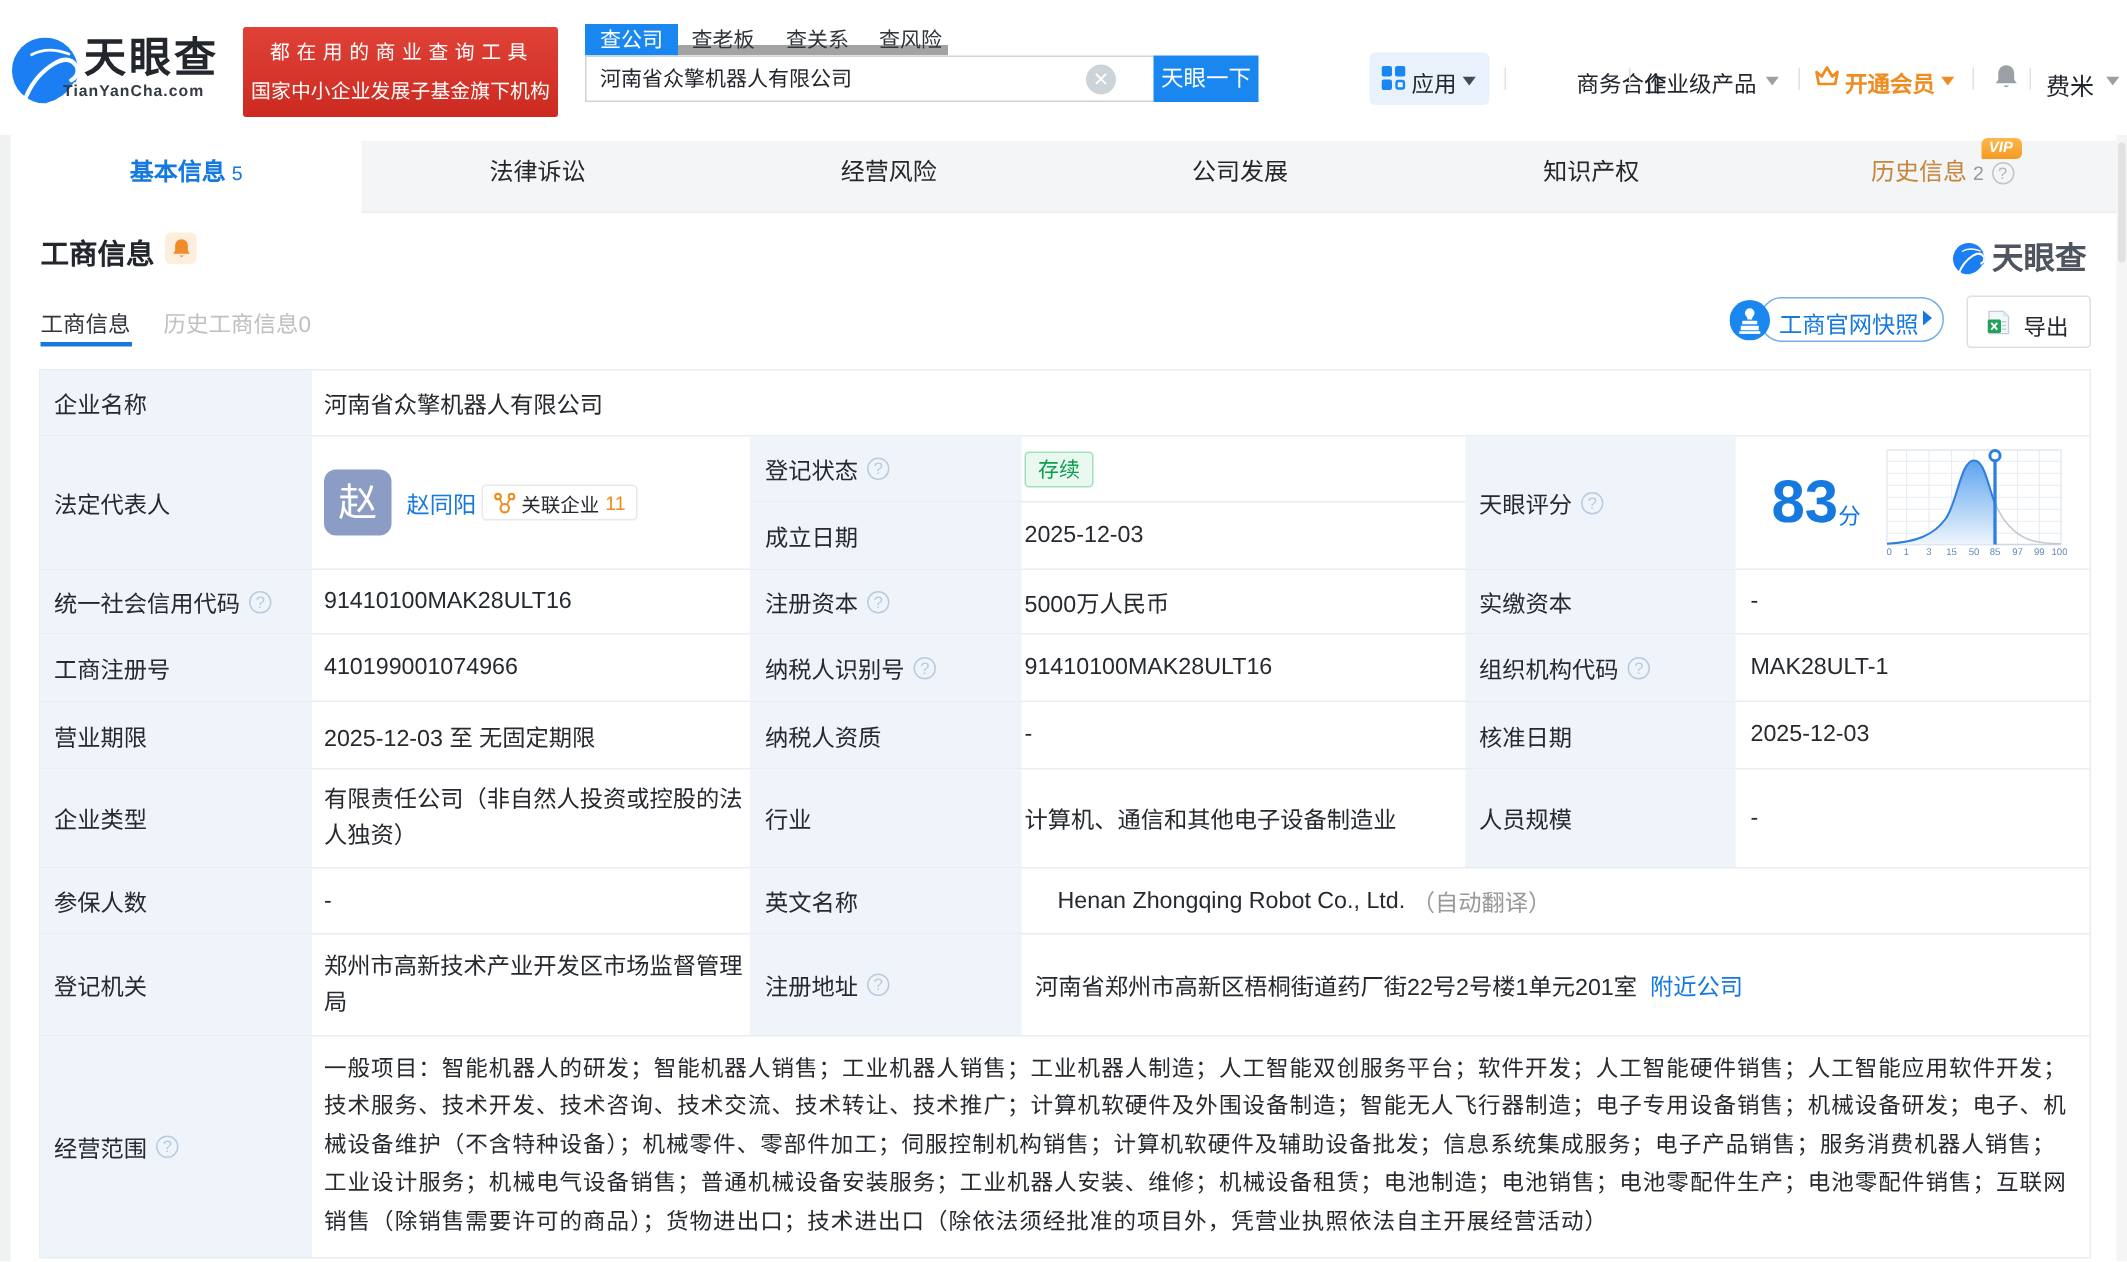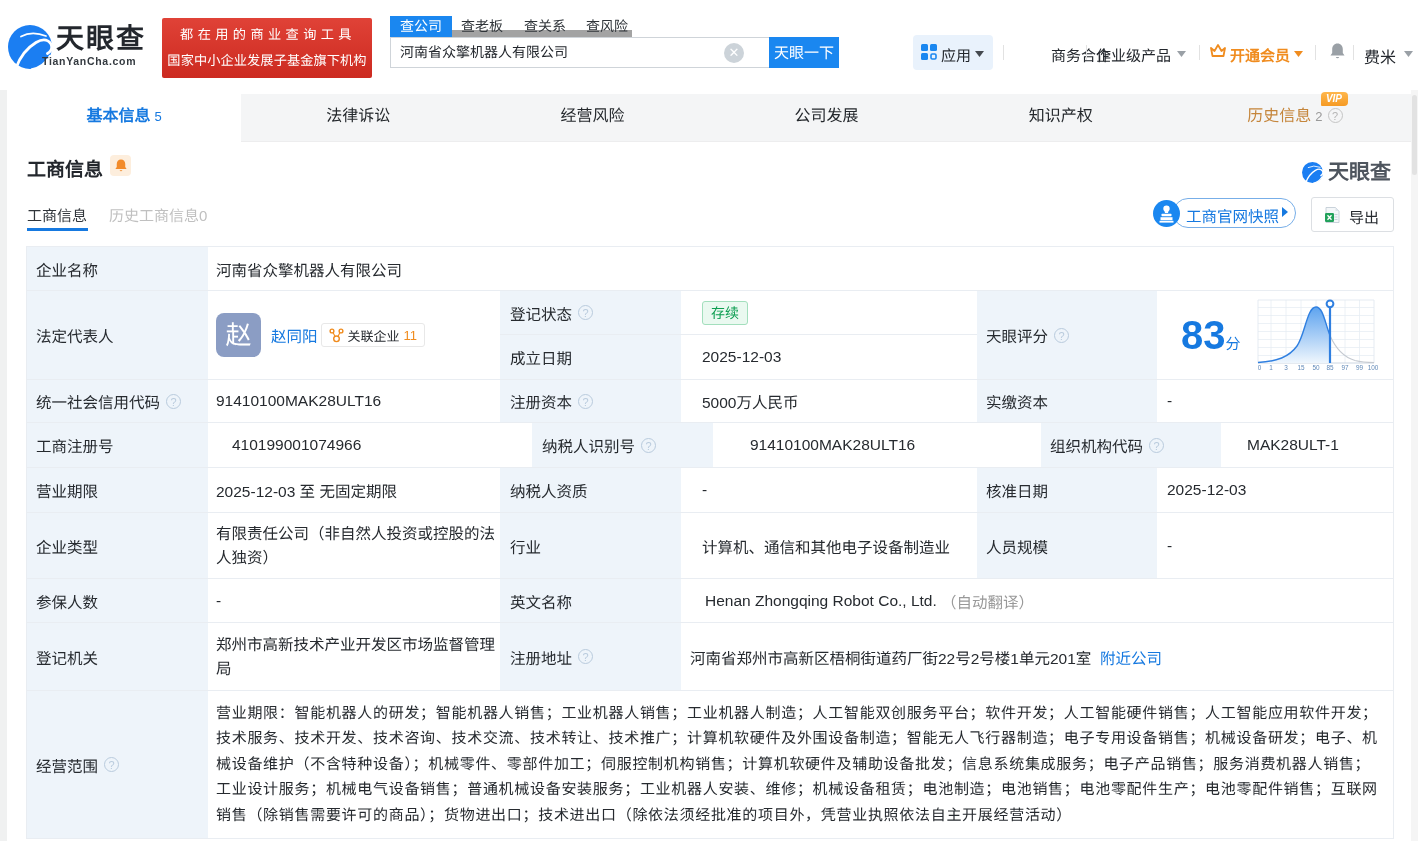--- a/index.html
+++ b/index.html
@@ -41,21 +41,21 @@
 #snapbtn{left:1153px;top:197px;width:145px;height:33px;}
 #exportbtn{left:1311px;top:197px;width:83px;height:35px;border:1px solid #dcdfe3;border-radius:3px;background:#fff;}
 
 #tbl{left:26px;top:246px;width:1368px;border:1px solid #e9edf2;border-bottom:none;font-size:15.5px;color:#262a2f;}
 .row{display:flex;border-bottom:1px solid #e9edf2;}
 .lc{background:#eef4fa;flex:none;display:flex;align-items:center;}
 .vc{flex:none;display:flex;align-items:center;}
 .lc1{width:181px;padding-left:9px;}
 .vc1{width:292px;padding-left:8px;}
 .lc2{width:181px;padding-left:10px;}
-.vc2{width:296px;padding-left:21px;}
+.vc2{width:296px;padding-left:2px;}
 .lc3{width:180px;padding-left:9px;}
 .vc3{width:236px;padding-left:10px;}
 .q{display:inline-block;width:15px;height:15px;border:1px solid #b9cbdd;border-radius:50%;color:#b9cbdd;font-size:11px;line-height:14px;text-align:center;margin-left:6px;flex:none;}
 .grn{display:inline-block;background:#eaf9f0;border:1px solid #a3dfbd;border-radius:3px;color:#0e9e52;font-size:14px;line-height:22px;padding:0 8px;}
 .blue{color:#1679e0;}
 .gray{color:#999;}
 </style>
 </head>
 <body>
 
@@ -238,21 +238,21 @@
     </div>
   </div>
   <div class="row" style="height:43px;">
     <div class="lc lc1">统一社会信用代码<span class="q">?</span></div>
     <div class="vc vc1">91410100MAK28ULT16</div>
     <div class="lc lc2">注册资本<span class="q">?</span></div>
     <div class="vc vc2">5000万人民币</div>
     <div class="lc lc3">实缴资本</div>
     <div class="vc vc3">-</div>
   </div>
-  <div class="row" style="height:45px;gap:16px;">
+  <div class="row" style="height:45px;">
     <div class="lc lc1">工商注册号</div>
     <div class="vc vc1">410199001074966</div>
     <div class="lc lc2">纳税人识别号<span class="q">?</span></div>
     <div class="vc vc2">91410100MAK28ULT16</div>
     <div class="lc lc3">组织机构代码<span class="q">?</span></div>
     <div class="vc vc3">MAK28ULT-1</div>
   </div>
   <div class="row" style="height:45px;">
     <div class="lc lc1">营业期限</div>
     <div class="vc vc1">2025-12-03 至 无固定期限</div>
@@ -277,21 +277,21 @@
   </div>
   <div class="row" style="height:68px;">
     <div class="lc lc1">登记机关</div>
     <div class="vc vc1" style="line-height:24px;">郑州市高新技术产业开发区市场监督管理局</div>
     <div class="lc lc2">注册地址<span class="q">?</span></div>
     <div class="vc" style="width:712px;padding-left:9px;">河南省郑州市高新区梧桐街道药厂街22号2号楼1单元201室&nbsp;&nbsp;<span class="blue">附近公司</span></div>
   </div>
   <div class="row" style="height:148px;">
     <div class="lc lc1">经营范围<span class="q">?</span></div>
     <div class="vc" style="width:1185px;padding-left:8px;display:block;line-height:25.4px;padding-top:9px;white-space:nowrap;font-size:15px;letter-spacing:0.7px;">
-      <div>营业期限：智能机器人的研发；智能机器人销售；工业机器人销售；工业机器人制造；人工智能双创服务平台；软件开发；人工智能硬件销售；人工智能应用软件开发；</div>
+      <div>一般项目：智能机器人的研发；智能机器人销售；工业机器人销售；工业机器人制造；人工智能双创服务平台；软件开发；人工智能硬件销售；人工智能应用软件开发；</div>
       <div>技术服务、技术开发、技术咨询、技术交流、技术转让、技术推广；计算机软硬件及外围设备制造；智能无人飞行器制造；电子专用设备销售；机械设备研发；电子、机</div>
       <div>械设备维护（不含特种设备）；机械零件、零部件加工；伺服控制机构销售；计算机软硬件及辅助设备批发；信息系统集成服务；电子产品销售；服务消费机器人销售；</div>
       <div>工业设计服务；机械电气设备销售；普通机械设备安装服务；工业机器人安装、维修；机械设备租赁；电池制造；电池销售；电池零配件生产；电池零配件销售；互联网</div>
       <div>销售（除销售需要许可的商品）；货物进出口；技术进出口（除依法须经批准的项目外，凭营业执照依法自主开展经营活动）</div>
     </div>
   </div>
 </div>
 
 <div class="abs" style="left:0;top:90px;width:7px;height:751px;background:#f0f1f1;"></div>
 

